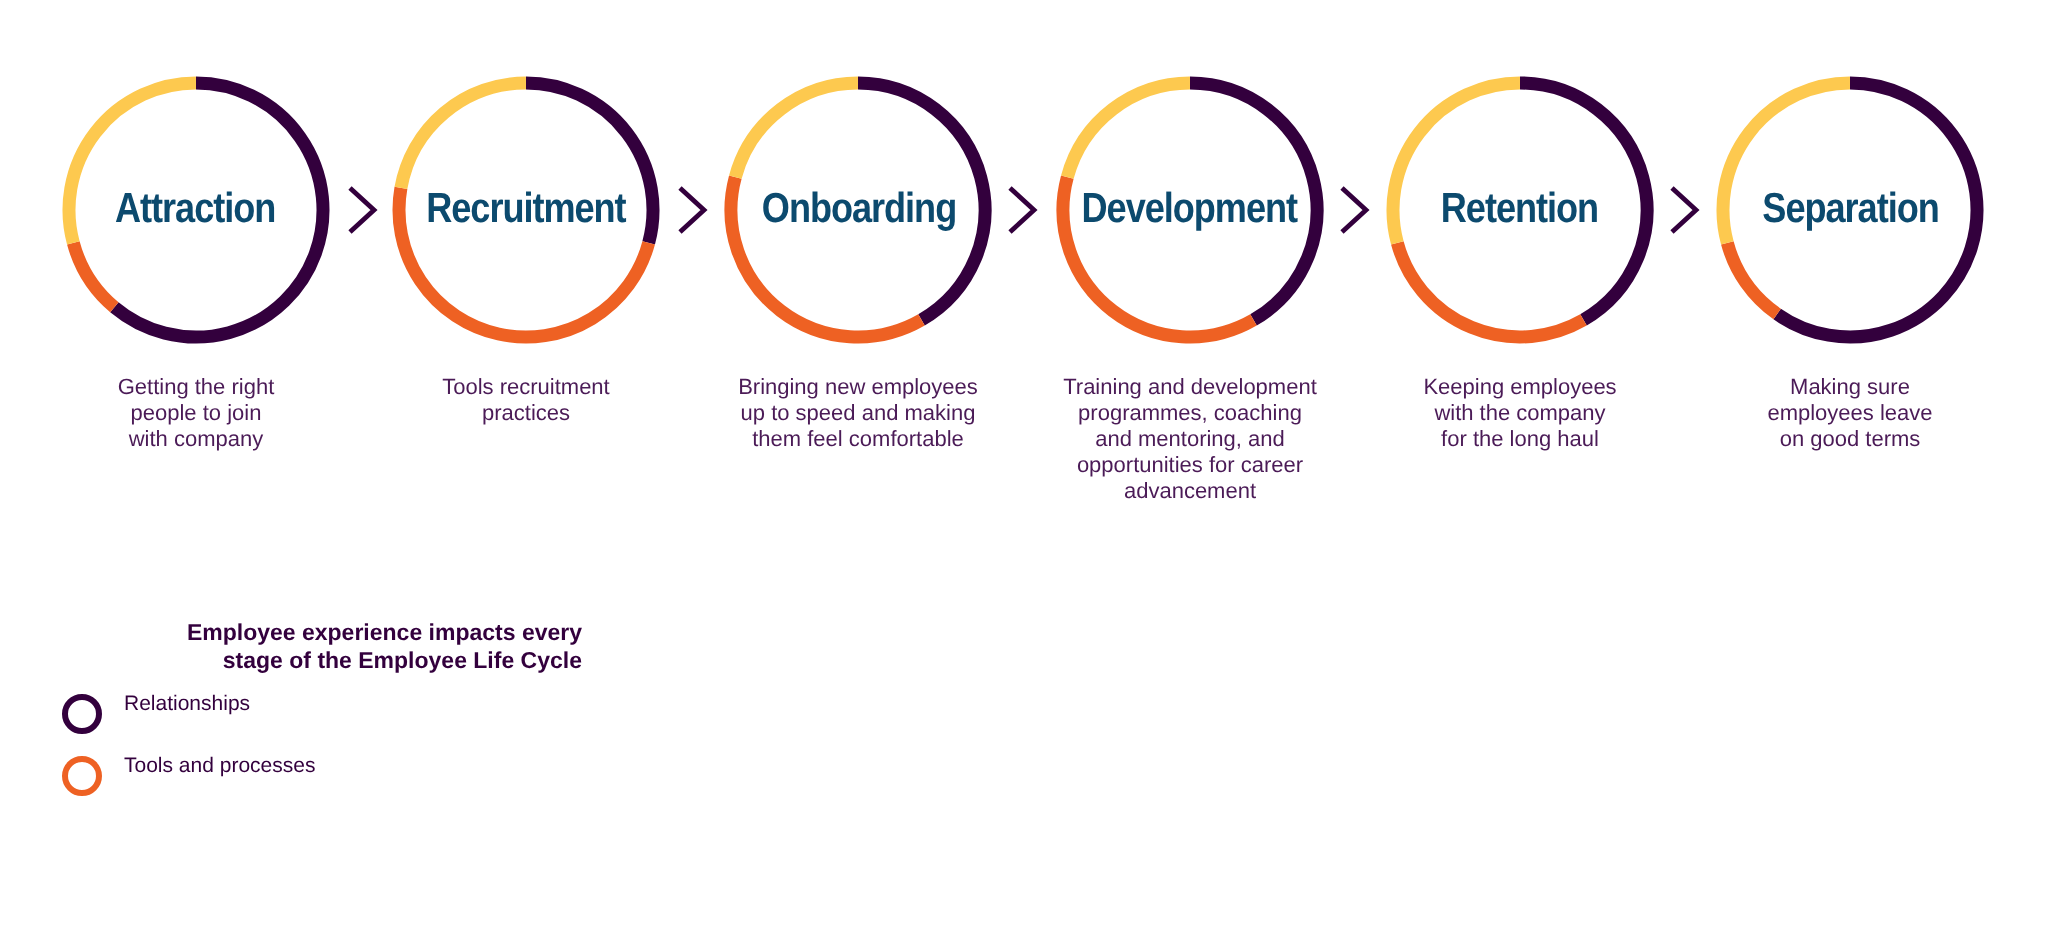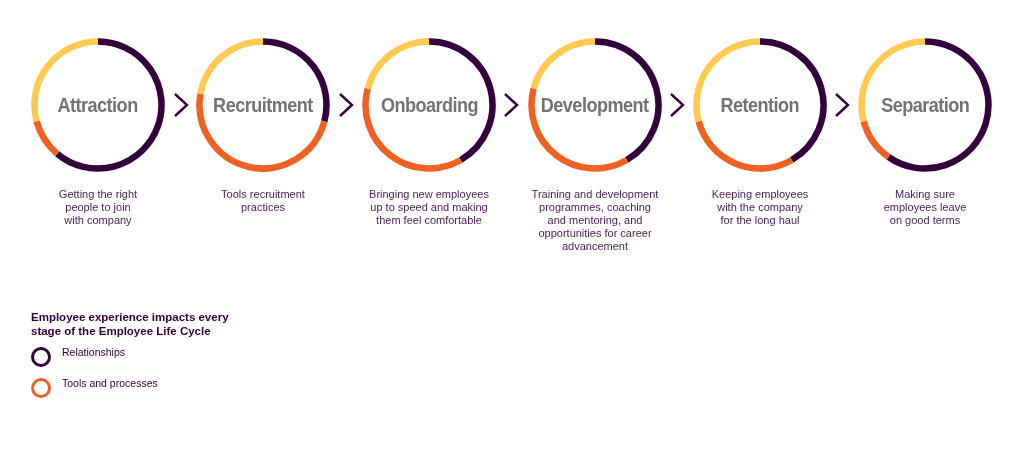--- a/index.html
+++ b/index.html
@@ -32,21 +32,21 @@
       left: 0;
       top: 0;
       width: 134px;
       height: 134px;
       display: flex;
       align-items: center;
       justify-content: center;
       font-family: "Liberation Sans", sans-serif;
       font-weight: bold;
       font-size: 21px;
-      color: #737373;
+      color: #0c4a6e;
       letter-spacing: -0.6px;
     }
     .stage-title span {
       display: inline-block;
       transform: scaleX(0.86);
       white-space: nowrap;
     }
     .chevron {
       position: absolute;
       top: 93px;
@@ -71,20 +71,21 @@
       width: 260px;
     }
     .legend-heading {
       font-family: "Liberation Sans", sans-serif;
       font-weight: bold;
       font-size: 11.5px;
       line-height: 14px;
       color: #33003d;
       white-space: pre-line;
       margin: 0 0 8px 0;
+      text-align: right;
     }
     .legend-item {
       position: relative;
       height: 31px;
       padding-left: 31px;
     }
     .legend-ring {
       position: absolute;
       left: 0;
       top: 1px;

